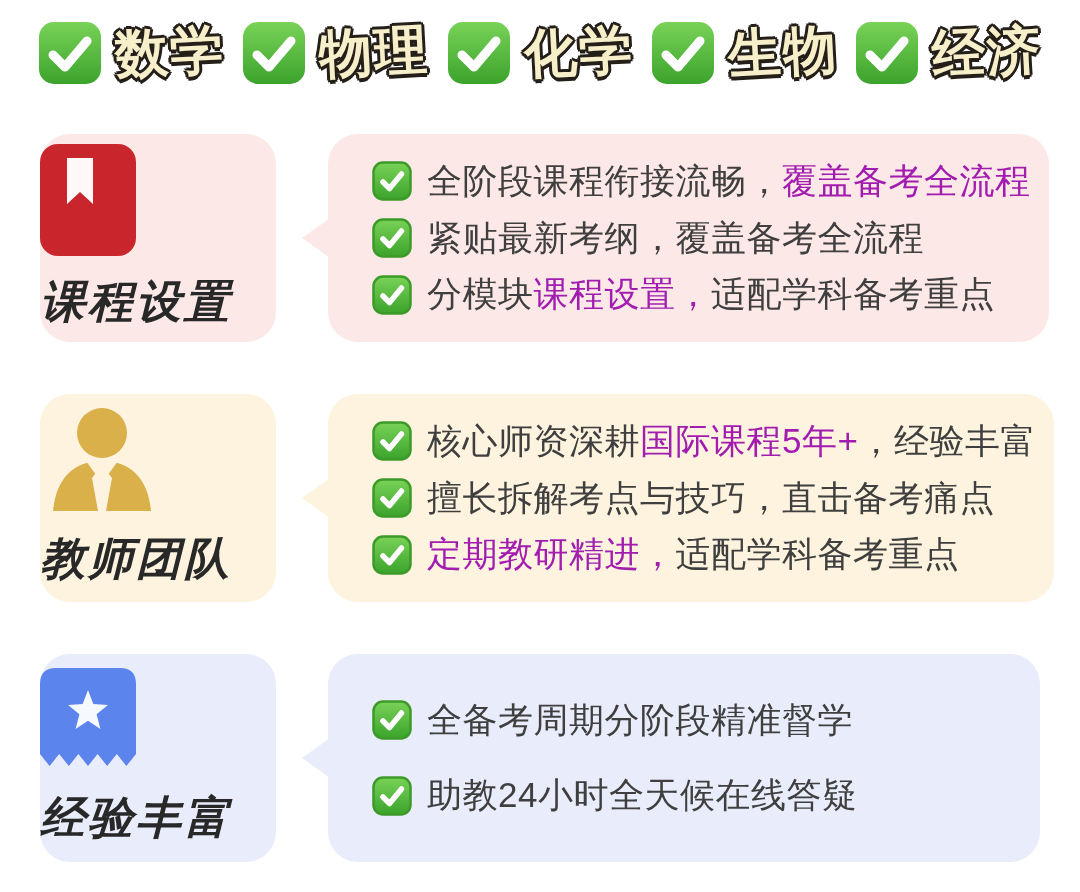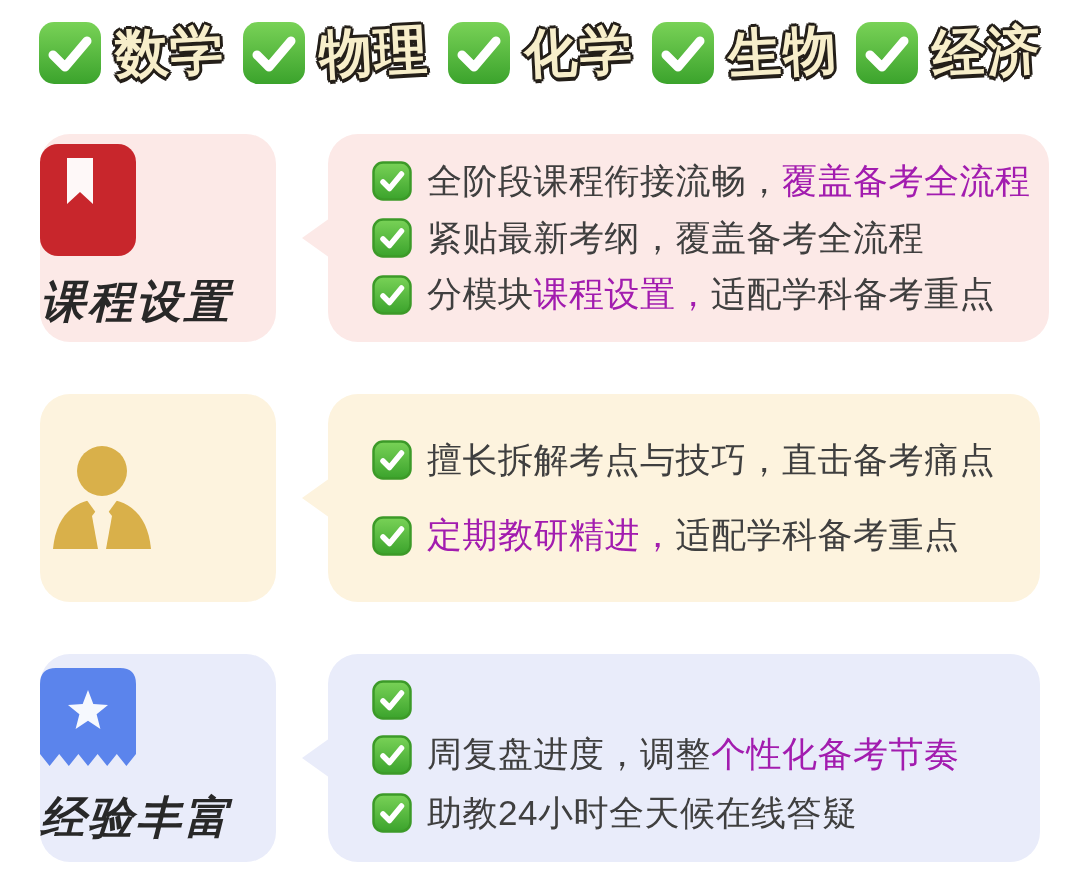--- a/index.html
+++ b/index.html
@@ -162,24 +162,34 @@
   <div class="section-row" style="--bg: #fdf3de; --icon: #d9b04a;">
     <div class="card">
       <span class="card-icon">
             <svg width="124" height="106" viewBox="0 0 124 106">
               <circle cx="62" cy="26" r="25" fill="var(--icon)"></circle>
               <path d="M62 54 C33 54 16 72 13 104 L111 104 C108 72 91 54 62 54 Z" fill="var(--icon)"></path>
               <path d="M46 54 L78 54 L62 76 Z" fill="var(--bg)"></path>
               <path d="M62 58 L72 71 L66 104 L58 104 L52 71 Z" fill="var(--bg)"></path>
             </svg>
           </span>
+      <div class="card-title">教师团队</div>
     </div>
     <div class="bubble">
       <span class="bubble-tail"></span>
 
+  <div class="feature-line">
+    <span class="check-sm">
+              <svg viewBox="0 0 40 40">
+                <rect x="1.5" y="1.5" width="37" height="37" rx="9.5" fill="url(#gcheck)" stroke="#3c9a28" stroke-width="2.5"></rect>
+                <path d="M11 21 L17.5 27.5 L29.5 13" fill="none" stroke="#ffffff" stroke-width="5.5" stroke-linecap="round" stroke-linejoin="round"></path>
+              </svg>
+            </span>
+    <span class="line-text"><span>核心师资深耕</span><span class="seg-bold">国际课程5年+</span><span>，经验丰富</span></span>
+  </div>
 
   <div class="feature-line">
     <span class="check-sm">
               <svg viewBox="0 0 40 40">
                 <rect x="1.5" y="1.5" width="37" height="37" rx="9.5" fill="url(#gcheck)" stroke="#3c9a28" stroke-width="2.5"></rect>
                 <path d="M11 21 L17.5 27.5 L29.5 13" fill="none" stroke="#ffffff" stroke-width="5.5" stroke-linecap="round" stroke-linejoin="round"></path>
               </svg>
             </span>
     <span class="line-text"><span>擅长拆解考点与技巧，直击备考痛点</span></span>
   </div>
@@ -209,31 +219,23 @@
     <div class="bubble">
       <span class="bubble-tail"></span>
 
   <div class="feature-line">
     <span class="check-sm">
               <svg viewBox="0 0 40 40">
                 <rect x="1.5" y="1.5" width="37" height="37" rx="9.5" fill="url(#gcheck)" stroke="#3c9a28" stroke-width="2.5"></rect>
                 <path d="M11 21 L17.5 27.5 L29.5 13" fill="none" stroke="#ffffff" stroke-width="5.5" stroke-linecap="round" stroke-linejoin="round"></path>
               </svg>
             </span>
-  </div>
-
-  <div class="feature-line">
-    <span class="check-sm">
-              <svg viewBox="0 0 40 40">
-                <rect x="1.5" y="1.5" width="37" height="37" rx="9.5" fill="url(#gcheck)" stroke="#3c9a28" stroke-width="2.5"></rect>
-                <path d="M11 21 L17.5 27.5 L29.5 13" fill="none" stroke="#ffffff" stroke-width="5.5" stroke-linecap="round" stroke-linejoin="round"></path>
-              </svg>
-            </span>
-    <span class="line-text"><span>周复盘进度，调整</span><span class="seg-bold">个性化备考节奏</span></span>
-  </div>
+    <span class="line-text"><span>全备考周期分阶段精准督学</span></span>
+  </div>
+
 
   <div class="feature-line">
     <span class="check-sm">
               <svg viewBox="0 0 40 40">
                 <rect x="1.5" y="1.5" width="37" height="37" rx="9.5" fill="url(#gcheck)" stroke="#3c9a28" stroke-width="2.5"></rect>
                 <path d="M11 21 L17.5 27.5 L29.5 13" fill="none" stroke="#ffffff" stroke-width="5.5" stroke-linecap="round" stroke-linejoin="round"></path>
               </svg>
             </span>
     <span class="line-text"><span>助教24小时全天候在线答疑</span></span>
   </div>

